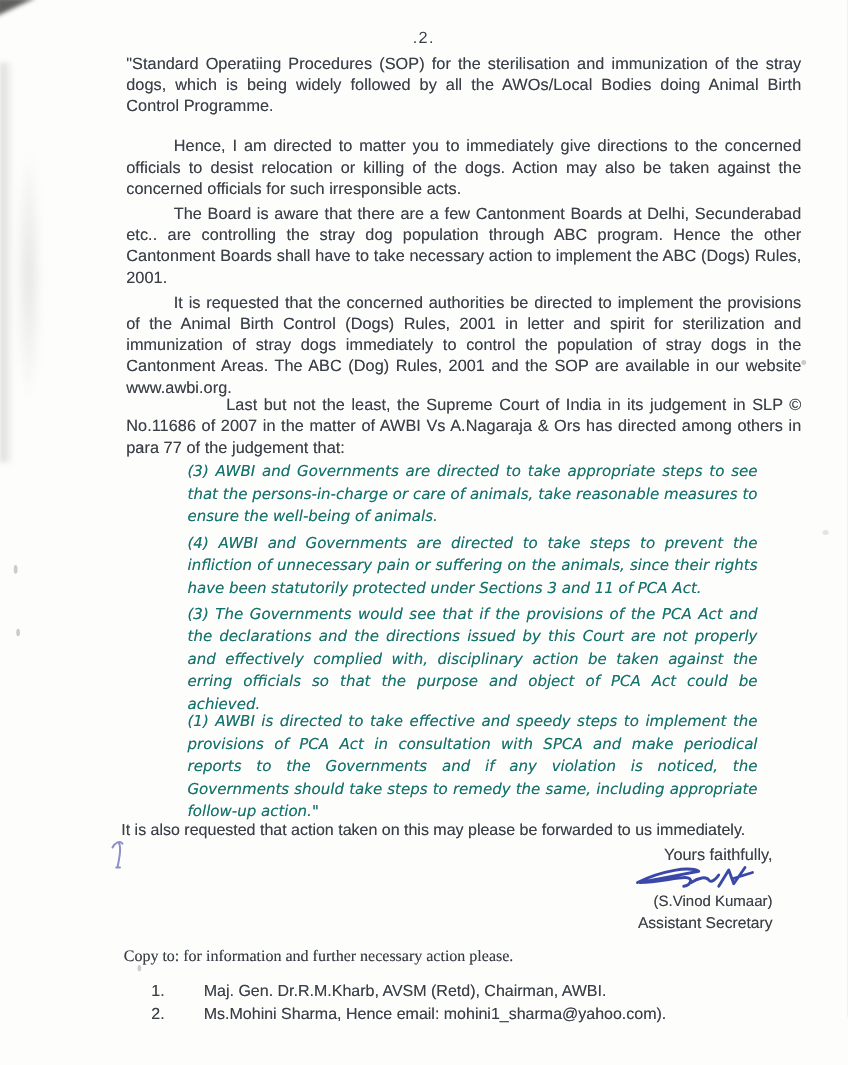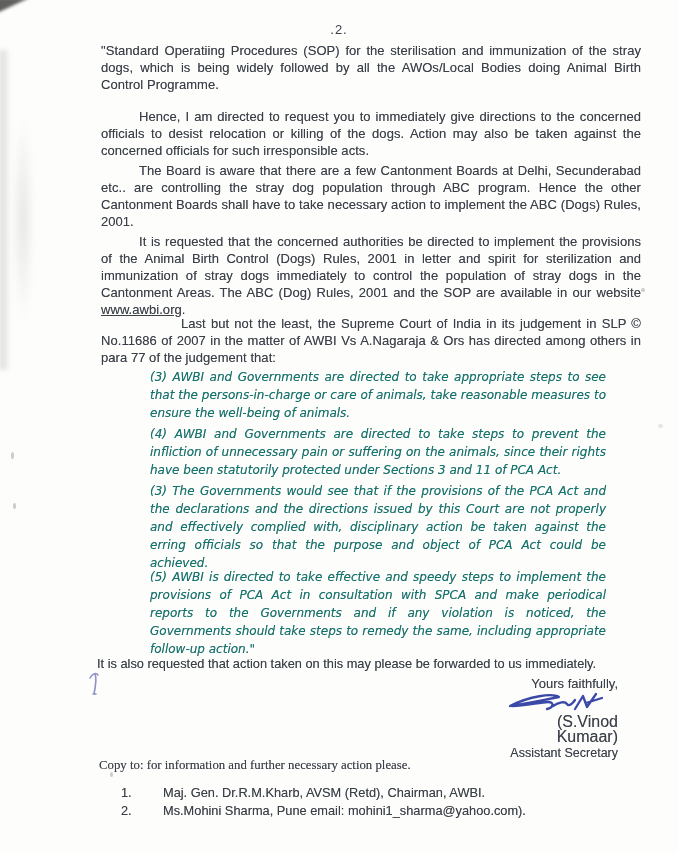--- a/index.html
+++ b/index.html
@@ -15,42 +15,42 @@
     font-size:13px; line-height:17px; text-align:justify;
     letter-spacing:0.05px;
     text-shadow:0 0 0.5px rgba(58,63,72,0.55);
   }
   .indent   { text-indent:38px; }
   .indent-lg{ text-indent:80px; }
   .pagenum {
     position:absolute; top:22px; left:0; right:0; text-align:center;
     font-size:13px; letter-spacing:1px;
   }
-  .weblink { color:inherit; text-decoration:underline; cursor:pointer; }
+  .weblink { color:inherit; cursor:pointer; }
   
   .quote {
     position:absolute; left:150px; width:456px; margin:0;
     font-family:"DejaVu Sans", sans-serif; font-style:italic;
     font-size:12px; line-height:18px; text-align:justify;
     color:#0f766e; text-shadow:0 0 0.5px rgba(52,57,68,0.5);
   }
   .final-line {
     position:absolute; left:97px; top:656px; width:566px; margin:0;
     font-size:12.8px; line-height:16px;
     text-shadow:0 0 0.5px rgba(58,63,72,0.55);
   }
   
   .closing {
     position:absolute; left:494px; top:676px; width:124px;
     text-align:right; font-size:13px; line-height:15px;
     text-shadow:0 0 0.5px rgba(58,63,72,0.5);
   }
   .closing .valediction { margin:0; }
   .sig-svg { display:block; margin:-2px auto -3px auto; }
-  .closing .sig-name  { margin:0; font-size:16px; }
+  .closing .sig-name  { margin:0; font-size:12px; }
   .closing .sig-title { margin:2px 0 0 0; font-size:12.5px; }
   
   .copy-heading {
     position:absolute; left:99px; top:758px; margin:0; font-size:12.8px;
     text-shadow:0 0 0.5px rgba(58,63,72,0.55);
     font-family:Liberation Serif, serif;
   }
   .copy-list {
     position:absolute; left:121px; top:784px; margin:0; font-size:12.8px;
     line-height:17.5px; text-shadow:0 0 0.5px rgba(58,63,72,0.55);
@@ -100,47 +100,47 @@
   <div class="artifact pen-mark-wrap">
     <svg width="18" height="32" viewBox="0 0 18 32">
       <path d="M9 4 C 11 8, 10 14, 8 24 M4 8 C 6 4, 10 2, 12 5 M7 24 L10 24" fill="none" stroke="#8d90c9" stroke-width="1.6" stroke-linecap="round"></path>
     </svg>
   </div>
 
   <div class="pagenum">.2.</div>
 
   <p class="bodytext" style="top:42px">"Standard Operatiing Procedures (SOP) for the sterilisation and immunization of the stray dogs, which is being widely followed by all the AWOs/Local Bodies doing Animal Birth Control Programme.</p>
 
-  <p class="bodytext indent" style="top:108px">Hence, I am directed to request you to immediately give directions to the concerned officials to desist relocation or killing of the dogs. Action may also be taken against the concerned officials for such irresponsible acts.</p>
+  <p class="bodytext indent" style="top:108px">Hence, I am directed to matter you to immediately give directions to the concerned officials to desist relocation or killing of the dogs. Action may also be taken against the concerned officials for such irresponsible acts.</p>
 
   <p class="bodytext indent" style="top:162px">The Board is aware that there are a few Cantonment Boards at Delhi, Secunderabad etc.. are controlling the stray dog population through ABC program. Hence the other Cantonment Boards shall have to take necessary action to implement the ABC (Dogs) Rules, 2001.</p>
 
   <p class="bodytext indent" style="top:233px"><span>It is requested that the concerned authorities be directed to implement the provisions of the Animal Birth Control (Dogs) Rules, 2001 in letter and spirit for sterilization and immunization of stray dogs immediately to control the population of stray dogs in the Cantonment Areas. The ABC (Dog) Rules, 2001 and the SOP are available in our website </span><span class="weblink">www.awbi.org</span><span>.</span></p>
 
   <p class="bodytext indent-lg" style="top:315px">Last but not the least, the Supreme Court of India in its judgement in SLP © No.11686 of 2007 in the matter of AWBI Vs A.Nagaraja &amp; Ors has directed among others in para 77 of the judgement that:</p>
 
   <p class="quote" style="top:368px">(3) AWBI and Governments are directed to take appropriate steps to see that the persons-in-charge or care of animals, take reasonable measures to ensure the well-being of animals.</p>
 
   <p class="quote" style="top:425px">(4) AWBI and Governments are directed to take steps to prevent the infliction of unnecessary pain or suffering on the animals, since their rights have been statutorily protected under Sections 3 and 11 of PCA Act.</p>
 
   <p class="quote" style="top:482px">(3) The Governments would see that if the provisions of the PCA Act and the declarations and the directions issued by this Court are not properly and effectively complied with, disciplinary action be taken against the erring officials so that the purpose and object of PCA Act could be achieved.</p>
 
-  <p class="quote" style="top:568px">(5) AWBI is directed to take effective and speedy steps to implement the provisions of PCA Act in consultation with SPCA and make periodical reports to the Governments and if any violation is noticed, the Governments should take steps to remedy the same, including appropriate follow-up action."</p>
+  <p class="quote" style="top:568px">(1) AWBI is directed to take effective and speedy steps to implement the provisions of PCA Act in consultation with SPCA and make periodical reports to the Governments and if any violation is noticed, the Governments should take steps to remedy the same, including appropriate follow-up action."</p>
 
   <p class="final-line">It is also requested that action taken on this may please be forwarded to us immediately.</p>
 
   <div class="closing">
     <p class="valediction">Yours faithfully,</p>
     <svg class="sig-svg" width="104" height="28" viewBox="0 0 104 28">
       <path d="M6 17 C 26 7, 48 4, 55 8 C 40 11, 18 15, 8 17 C 22 17, 36 13, 44 13 C 51 13, 49 19, 43 20 M49 17 C 55 13, 61 12, 63 15 C 65 18, 69 14, 71 11 M71 20 L 79 7 L 83 18 L 92 5 M82 14 L 98 9" fill="none" stroke="#3a49a8" stroke-width="2.3" stroke-linecap="round" stroke-linejoin="round"></path>
     </svg>
     <p class="sig-name">(S.Vinod Kumaar)</p>
     <p class="sig-title">Assistant Secretary</p>
   </div>
 
   <p class="copy-heading">Copy to: for information and further necessary action please.</p>
 
   <div class="copy-list">
     <div class="copy-item"><span class="num">1.</span><span>Maj. Gen. Dr.R.M.Kharb, AVSM (Retd), Chairman, AWBI.</span></div>
-    <div class="copy-item"><span class="num">2.</span><span>Ms.Mohini Sharma, Pune email: mohini1_sharma@yahoo.com).</span></div>
+    <div class="copy-item"><span class="num">2.</span><span>Ms.Mohini Sharma, Hence email: mohini1_sharma@yahoo.com).</span></div>
   </div>
 
 </div>
 
 </body></html>

